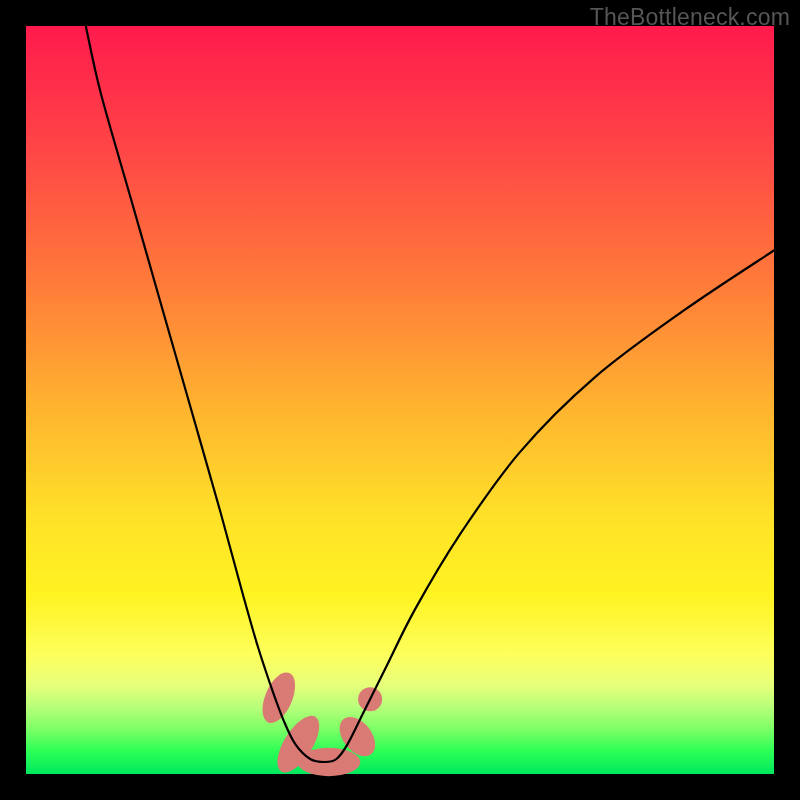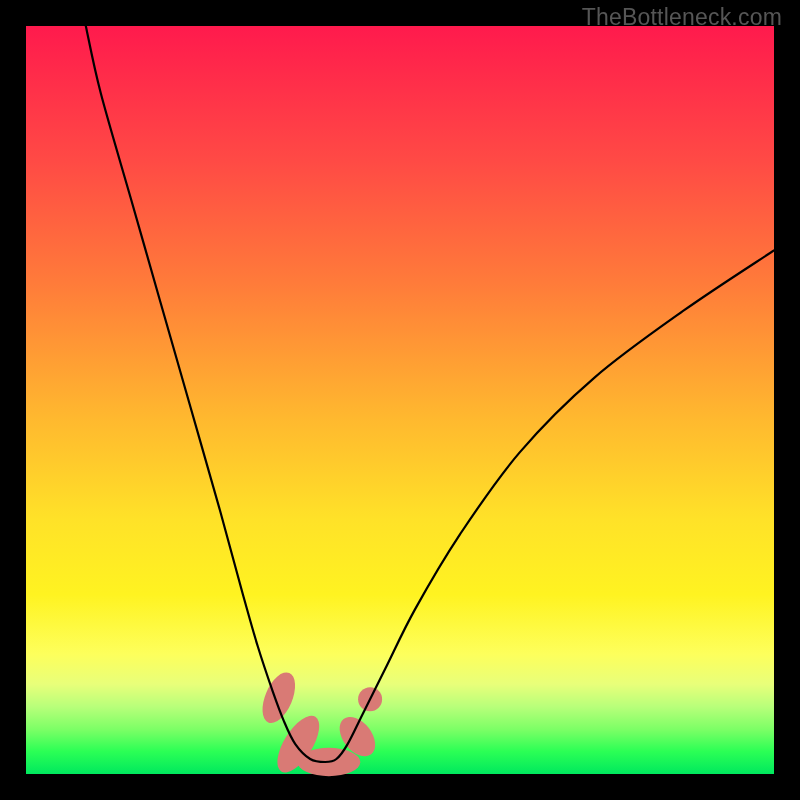--- a/index.html
+++ b/index.html
@@ -38,21 +38,21 @@
       #e8ff7a 88%,
       #b8ff7a 91%,
       #7dff66 94%,
       #2bff55 97%,
       #00e85e 100%
     );
   }
   .watermark {
     position: absolute;
     top: 4px;
-    right: 18px;
+    right: 10px;
     color: #565656;
     font-size: 23px;
     font-weight: 500;
     letter-spacing: 0.2px;
     user-select: none;
   }
   svg.plot {
     position: absolute;
     left: 0;
     top: 0;

